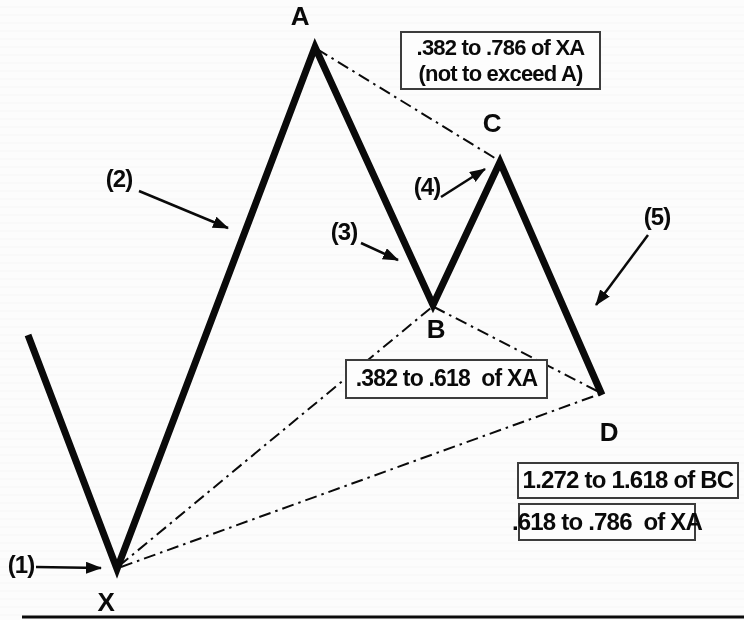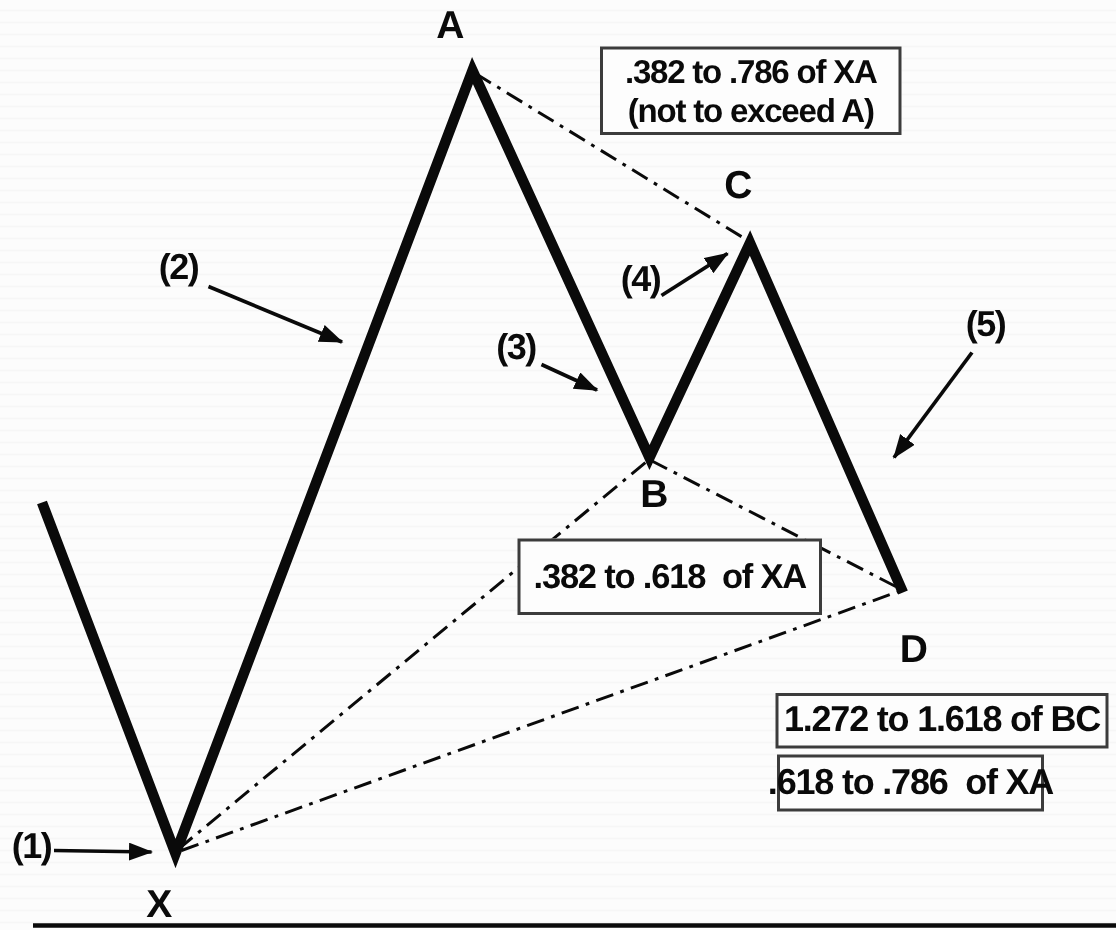--- a/index.html
+++ b/index.html
@@ -61,21 +61,21 @@
   }
   .anno-box .box-text {
     font-weight: 700;
     letter-spacing: -0.8px;
     white-space: pre;
     line-height: 1.18;
   }
   .box-top    { left: 400px; top: 31px;  width: 201px; height: 59px; }
   .box-top .box-text { font-size: 22px; }
   .box-top .italic   { }
-  .box-mid    { left: 345px; top: 359px; width: 203px; height: 51px; }
+  .box-mid    { left: 345px; top: 359px; width: 203px; height: 40px; }
   .box-mid .box-text { font-size: 23px; }
   .box-d1     { left: 517px; top: 462px; width: 222px; height: 37px; }
   .box-d1 .box-text { font-size: 24px; }
   .box-d2     { left: 518px; top: 503px; width: 178px; height: 38px; }
   .box-d2 .box-text { font-size: 24px; }
 </style>
 </head>
 <body>
 
 <div class="stage">

